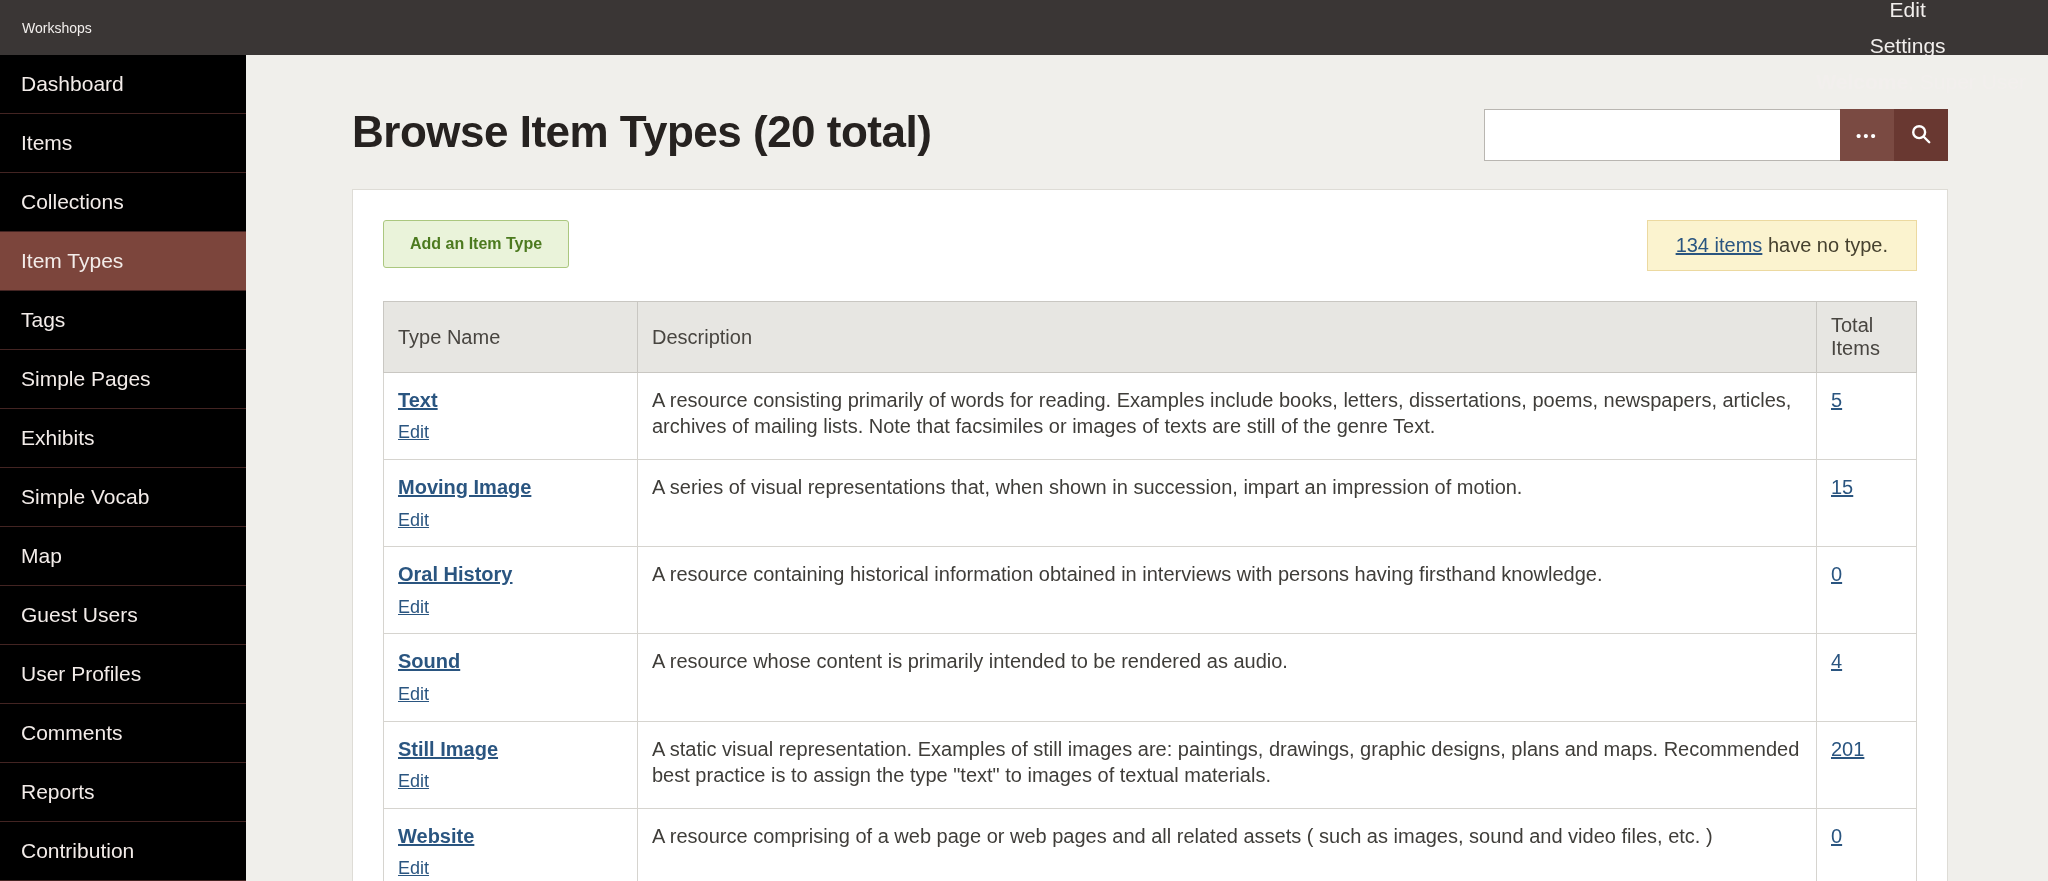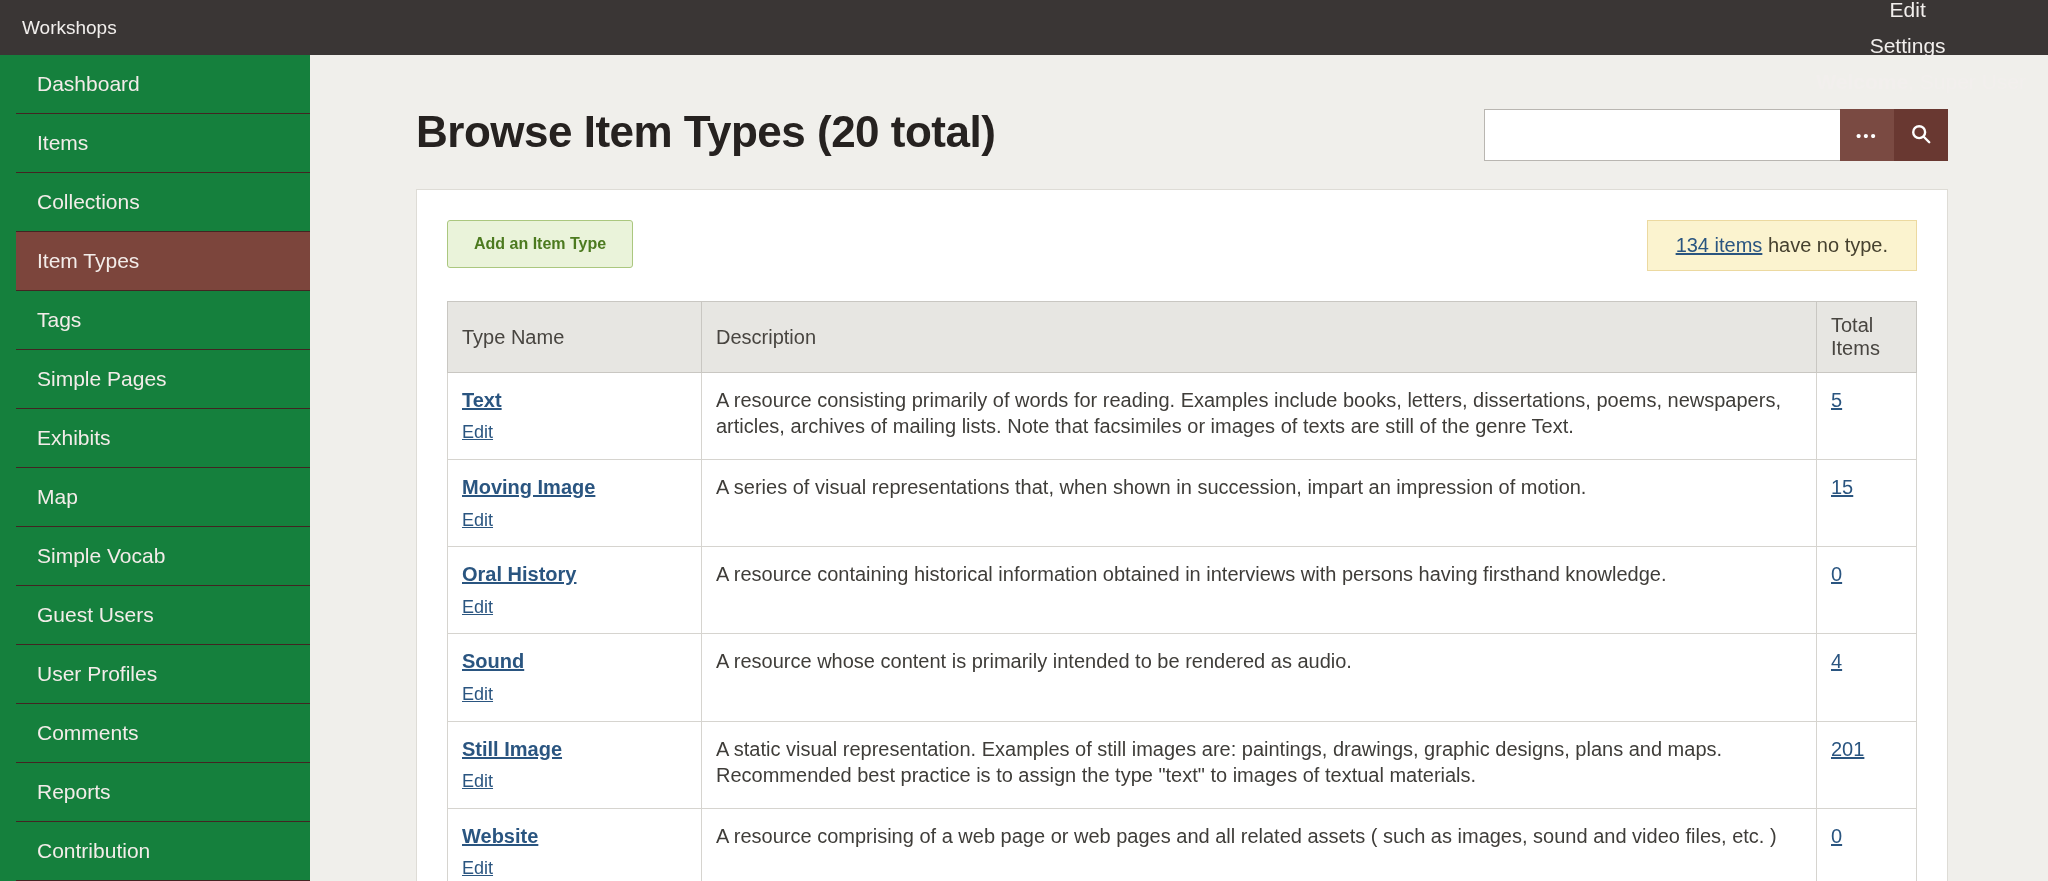--- a/index.html
+++ b/index.html
@@ -3,31 +3,31 @@
 <meta charset="utf-8">
 <style>
   * { margin:0; padding:0; box-sizing:border-box; }
   html,body { width:2048px; height:881px; overflow:hidden; background:#f0efeb;
     font-family:"Liberation Sans", sans-serif; }
 
   
   .topbar { height:55px; background:#3a3635; color:#f2efed; display:flex;
     align-items:center; justify-content:space-between; padding:0 22px; }
   .topbar a { color:#f2efed; text-decoration:none; }
-  .site-title { font-size:19px; }
+  .site-title { font-size:14px; }
   .topbar-right { display:flex; align-items:center; gap:12px; font-size:21px;flex-direction:column; }
   .topbar-right .nav-link { cursor:pointer; }
   .welcome { margin-left:27px; }
   .welcome b { font-weight:bold; }
 
   
   .layout { display:flex; height:826px; }
 
   
-  .sidebar { width:310px; background:#15803d; flex-shrink:0;padding-left:16px; }
+  .sidebar { width:246px; background:#000000; flex-shrink:0; }
   .side-item { height:59px; line-height:58px; padding-left:21px; color:#f3ece9;
     font-size:21px; border-bottom:1px solid #432422; cursor:pointer; }
   .side-item.active { background:#7c453c; }
 
   
   .content { flex:1; padding:52px 100px 0 106px; overflow:hidden; }
   .title-row { display:flex; justify-content:space-between; align-items:flex-start;gap:16px; }
   .page-title { font-size:44px; font-weight:bold; color:#262220; letter-spacing:-0.5px; }
 
   .search-group { display:flex; height:52px; margin-top:2px; }
@@ -83,22 +83,22 @@
 <div class="layout">
 
   <aside class="sidebar">
     <div class="side-item">Dashboard</div>
     <div class="side-item">Items</div>
     <div class="side-item">Collections</div>
     <div class="side-item active">Item Types</div>
     <div class="side-item">Tags</div>
     <div class="side-item">Simple Pages</div>
     <div class="side-item">Exhibits</div>
+    <div class="side-item">Simple Vocab</div>
     <div class="side-item">Map</div>
-    <div class="side-item">Simple Vocab</div>
     <div class="side-item">Guest Users</div>
     <div class="side-item">User Profiles</div>
     <div class="side-item">Comments</div>
     <div class="side-item">Reports</div>
     <div class="side-item">Contribution</div>
   </aside>
 
   <main class="content">
 
     <div class="title-row">

